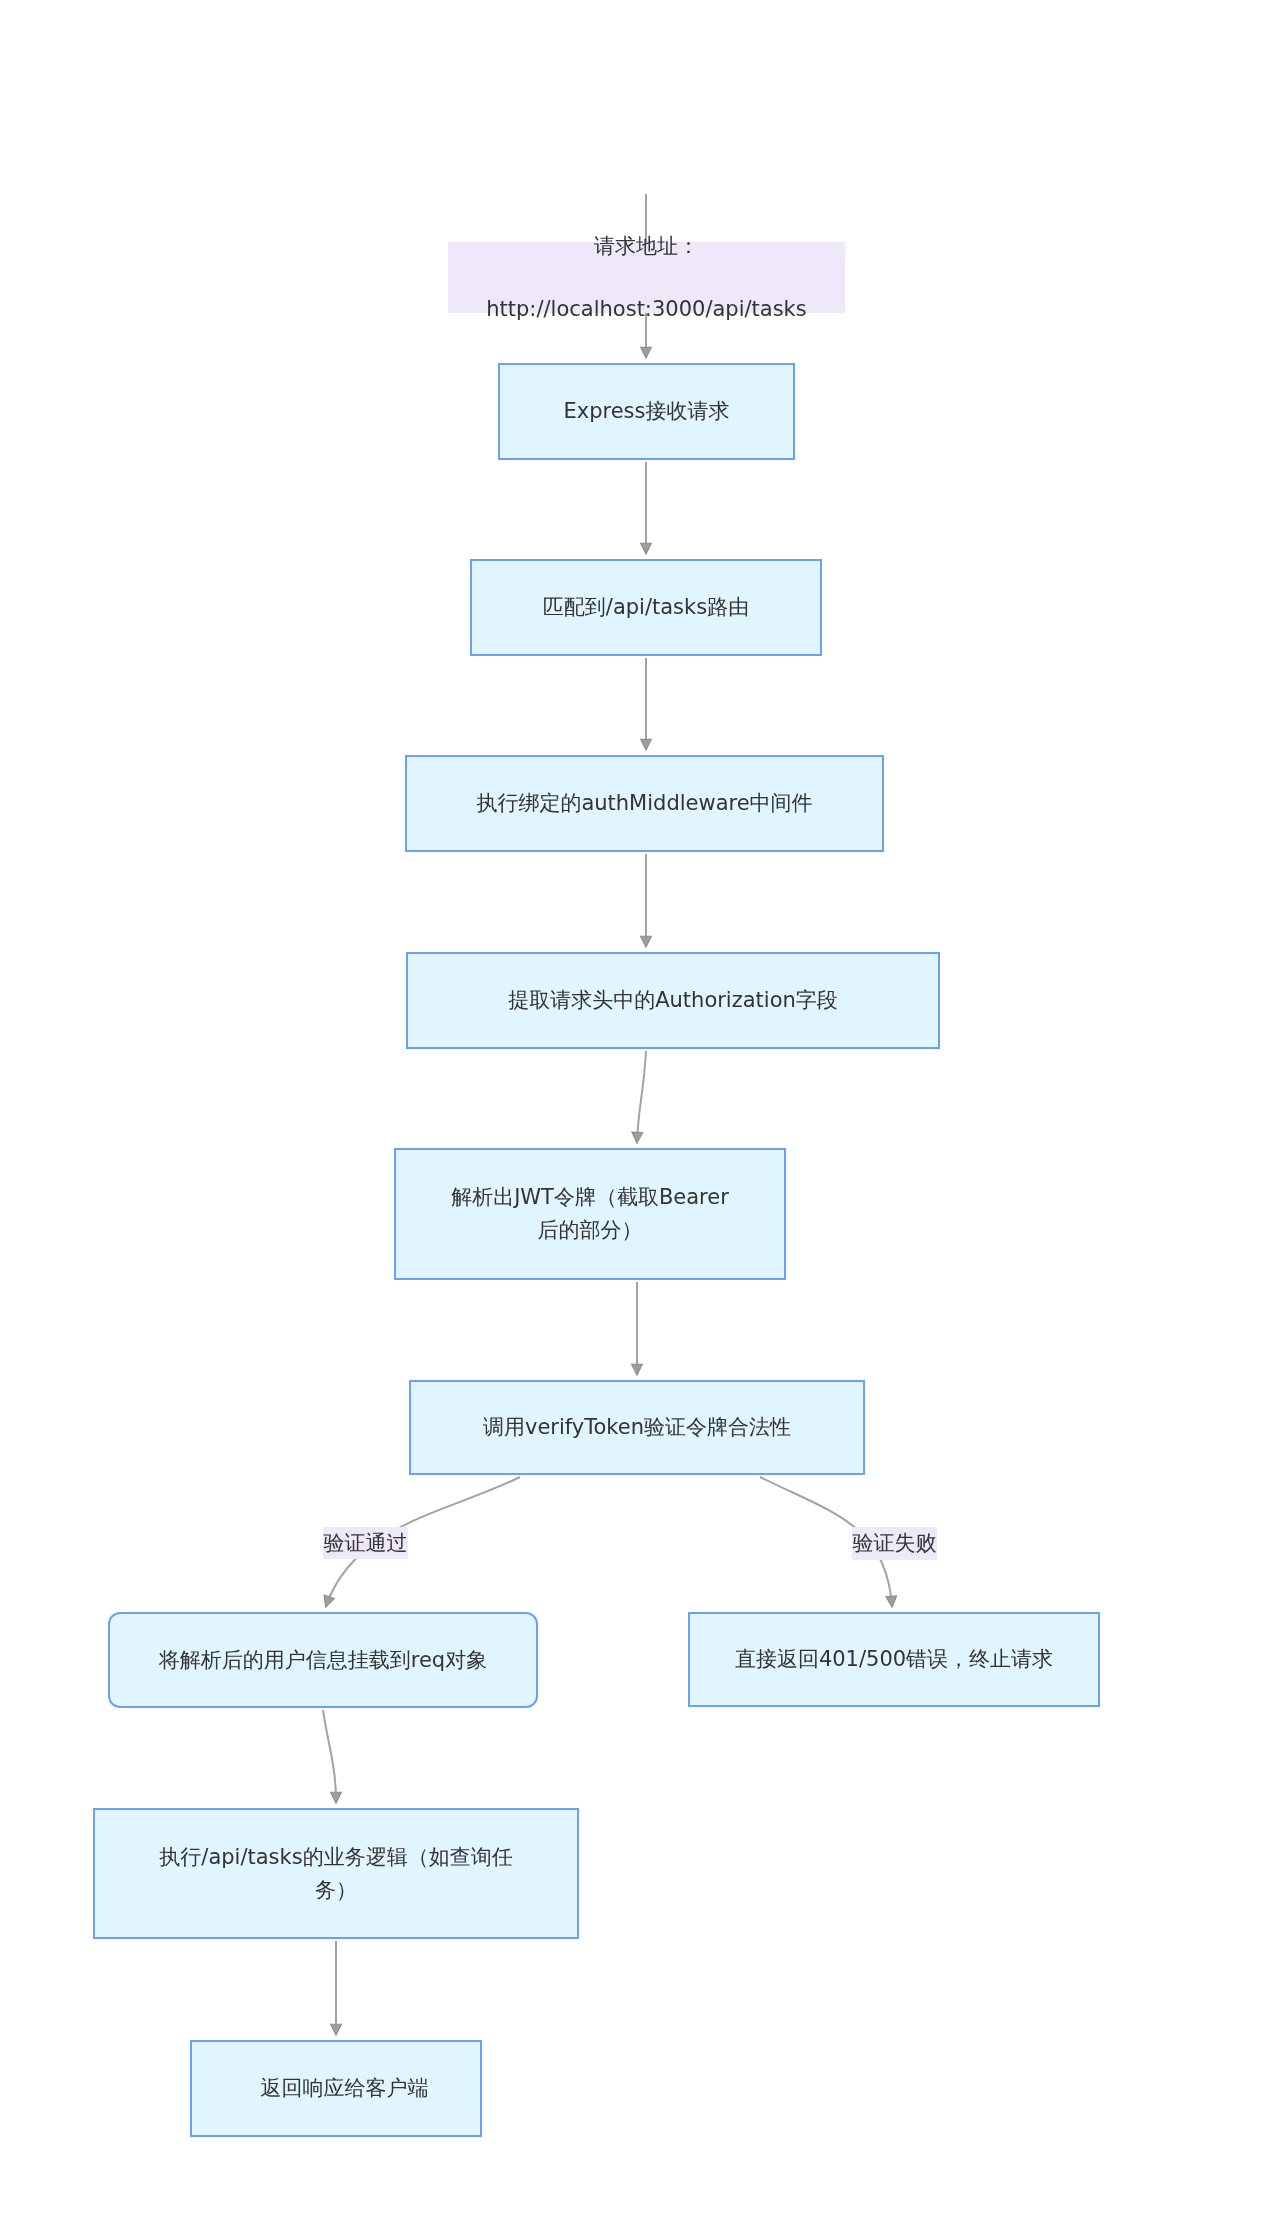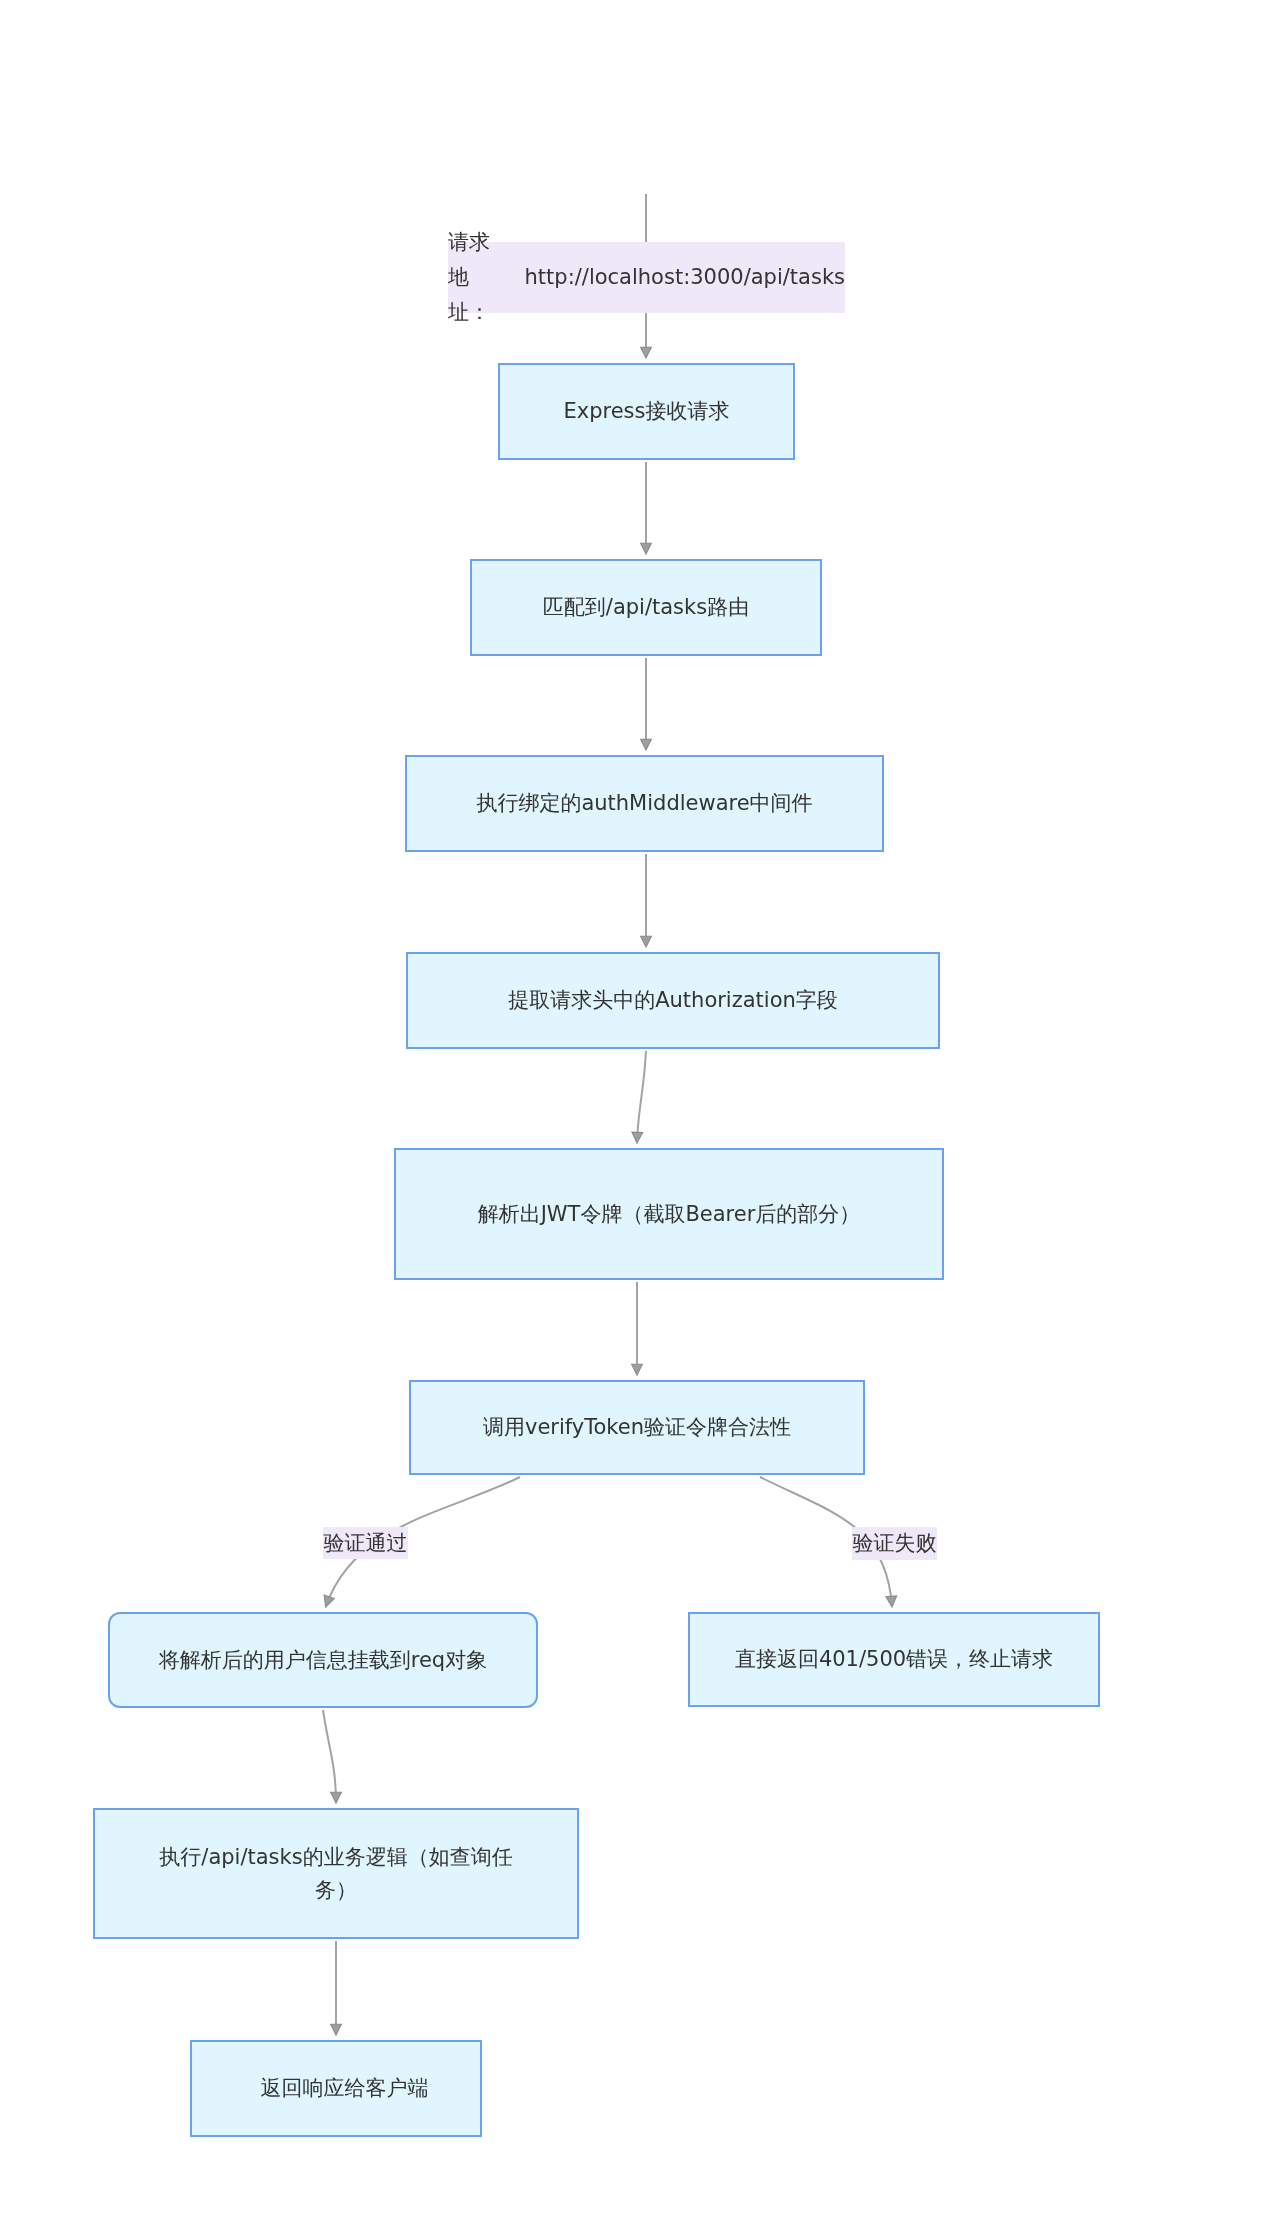--- a/index.html
+++ b/index.html
@@ -33,21 +33,21 @@
   .node.wide-wrap  { padding: 0 55px; }
   .node.wide-wrap2 { padding: 0 45px; }
   .edge-label {
     position: absolute;
     box-sizing: border-box;
     background: #EFE8F8;
     color: #333333;
     font-size: 21px;
     line-height: 35px;
     display: flex;
-    flex-direction: row;
+    flex-direction: column;
     align-items: center;
     justify-content: center;
     text-align: left;
     gap: 28px;
   }
 </style>
 </head>
 <body>
 
 <div id="canvas">
@@ -79,21 +79,21 @@
   </div>
 
   <div class="node" style="left:498px; top:363px; width:297px; height:97px;">Express接收请求</div>
 
   <div class="node" style="left:470px; top:559px; width:352px; height:97px;">匹配到/api/tasks路由</div>
 
   <div class="node" style="left:405px; top:755px; width:479px; height:97px;">执行绑定的authMiddleware中间件</div>
 
   <div class="node" style="left:406px; top:952px; width:534px; height:97px;">提取请求头中的Authorization字段</div>
 
-  <div class="node wide-wrap" style="left:394px; top:1148px; width:550px; height:132px;">解析出JWT令牌（截取Bearer后的部分）</div>
+  <div class="node wide-wrap" style="left:394px; top:1148px; width:392px; height:132px;">解析出JWT令牌（截取Bearer后的部分）</div>
 
   <div class="node" style="left:409px; top:1380px; width:456px; height:95px;">调用verifyToken验证令牌合法性</div>
 
   <div class="edge-label" style="left:281px; top:1527px; width:85px; height:32px;margin-left:42px;">验证通过</div>
 
   <div class="edge-label" style="left:852px; top:1527px; width:85px; height:33px;">验证失败</div>
 
   <div class="node" style="left:108px; top:1612px; width:430px; height:96px;border-radius:12px;">将解析后的用户信息挂载到req对象</div>
 
   <div class="node" style="left:688px; top:1612px; width:412px; height:95px;">直接返回401/500错误，终止请求</div>

